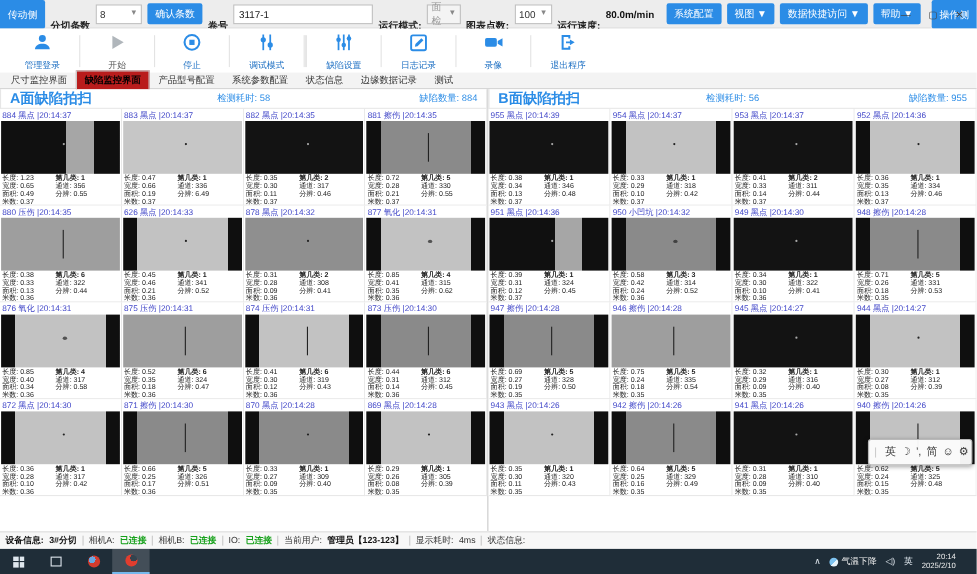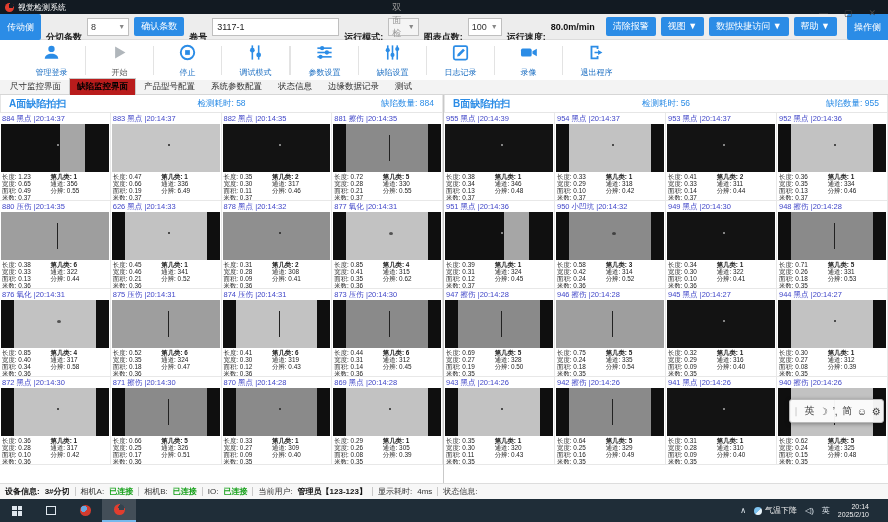--- a/index.html
+++ b/index.html
@@ -20,21 +20,21 @@
 .btn-side { border-radius:0 2px 2px 0; height:26px; line-height:26px; }
 .tb-label { font-weight:bold; color:#222; white-space:nowrap;margin-top:21px; }
 .tb-select { height:18px; background:#fff; border:1px solid #bfbfbf; display:flex; align-items:center; justify-content:space-between; padding:0 3px; color:#333; }
 .tb-select .caret { color:#888; font-size:7px; margin-left:4px; }
 .tb-input { height:18px; border:1px solid #bfbfbf; background:#fff; font-size:9px; padding:0 4px; width:152px; font-family:inherit; color:#222; }
 .tb-select.disabled { background:#f4f4f4; color:#999; }
 .speed-value { font-weight:bold; color:#111; }
 .tb-spacer { flex:1; }
 
 
-.toolbar2 { height:40px; background:#fff; display:flex; align-items:stretch; padding:1px 18px 0; flex:0 0 auto; }
+.toolbar2 { height:40px; background:#fff; display:flex; align-items:stretch; padding:1px 5px 0; flex:0 0 auto; }
 .action { width:67px; display:flex; flex-direction:column; align-items:center; justify-content:center; gap:1px; cursor:default; }
 .action svg { width:19px; height:19px; }
 .action-label { font-size:8px; color:#1b6ec2; white-space:nowrap; }
 .action.gray .action-label { color:#555; }
 .a-sep { width:1px; background:#e3e3e3; margin:5px 0; }
 
 
 .tabs { height:15px; background:#f3f3f3; display:flex; align-items:flex-end; border-bottom:1px solid #d6d6d6; padding-left:2px; flex:0 0 auto; font-size:8.5px; }
 .tab { padding:2px 7px 1px; color:#333; border:1px solid transparent; border-bottom:none; white-space:nowrap; }
 .tab.active { background:#b91c1c; border-color:#c9c9c9; font-weight:bold; color:#000; margin-bottom:-1px; padding-bottom:2px; }
@@ -42,21 +42,21 @@
 
 .subtabs { height:15px; background:#fff; display:flex; align-items:center; gap:3px; padding-left:10px; border-bottom:1px solid #e4e4e4; flex:0 0 auto; font-size:8.5px; }
 .subtab { padding:1px 12px; color:#444; border:1px solid transparent; }
 .subtab.active { border-color:#c6c6c6; background:#fdfdfd; color:#000; font-weight:bold; }
 
 
 .panels { flex:1 1 auto; display:flex; overflow:hidden; }
 .panel { width:444px; display:flex; flex-direction:column; border-right:1px solid #c9c9c9; overflow:hidden; }
 .panel:last-child { border-right:none; }
 .panel-header { height:18px; flex:0 0 auto; display:flex; align-items:center; padding:0 8px; border:1px solid #e6e6e6; border-top:none; }
-.panel-title { color:#2b8ce6; font-weight:bold; font-size:10px; flex:1; }
+.panel-title { color:#2b8ce6; font-weight:bold; font-size:13px; flex:1; }
 .panel-time, .panel-count { color:#2b8ce6; font-size:8.5px; flex:1; }
 .panel-time { text-align:center; }
 .panel-count { text-align:right; }
 .grid { flex:1; display:grid; grid-template-columns:repeat(4,1fr); grid-auto-rows:88px; }
 .cell { border-right:1px solid #e8e8e8; border-bottom:1px solid #e8e8e8; overflow:hidden; background:#fff; }
 .cell-head { height:11px; font-size:7.5px; color:#4046c8; padding:1px 2px 0; white-space:nowrap; overflow:hidden; }
 .cell-img { height:48px; margin:0 1px; position:relative; }
 .v-dark { background:#131313; }
 .v-light { background:#c6c6c6; }
 .v-mid { background:#8f8f8f; }
@@ -101,24 +101,20 @@
 .weather-icon { width:8px; height:8px; border-radius:50%; background:linear-gradient(135deg,#7ec3f0 55%, #e8f4fb 55%); }
 .tray-glyph { font-size:8px; color:#dfe7ee; }
 .clock { text-align:right; font-size:7px; line-height:8px; }
 .show-desktop { width:3px; height:100%; border-left:1px solid rgba(255,255,255,.3); }
 </style>
 </head>
 <body>
 
 <div class="app">
 
-  <div class="titlebar">
-    <span class="title-logo"></span>
-    <span class="title-text">视觉检测系统</span>
-  </div>
   <div class="winbtns">
     <span class="winbtn">—</span>
     <span class="winbtn">▢</span>
     <span class="winbtn">✕</span>
   </div>
 
   <div class="toolbar1">
     <button class="btn-blue btn-side">传动侧</button>
     <span class="tb-label">分切条数</span>
     <div class="tb-select" style="width:96px">
@@ -133,21 +129,21 @@
       <span>双面检测</span>
         <span class="caret">▼</span>
     </div>
     <span class="tb-label">图表点数:</span>
     <div class="tb-select" style="width:44px">
       <span>100</span>
         <span class="caret">▼</span>
     </div>
     <span class="tb-label">运行速度:</span>
     <span class="speed-value">80.0m/min</span>
-    <button class="btn-blue" style="margin-left:6px">清除报警</button>
+    <button class="btn-blue" style="margin-left:6px">系统配置</button>
     <button class="btn-blue">视图 ▼</button>
     <button class="btn-blue">数据快捷访问 ▼</button>
     <button class="btn-blue">帮助 ▼</button>
     <span class="tb-spacer"></span>
     <button class="btn-blue btn-side" style="border-radius:2px 0 0 2px">操作侧</button>
   </div>
 
   <div class="toolbar2" id="actions">
       <div class="action">
       <span class="a-icon"><svg viewBox="0 0 24 24" fill="#2b8ce6" stroke="none" style="width: 19px; height: 19px;">
@@ -176,31 +172,20 @@
       <span class="a-icon"><svg viewBox="0 0 24 24" fill="#2b8ce6" stroke="none" style="width: 19px; height: 19px;">
             <rect x="7" y="3" width="2" height="18"></rect>
             <circle cx="8" cy="9" r="3"></circle>
             <rect x="15" y="3" width="2" height="18"></rect>
             <circle cx="16" cy="15" r="3"></circle>
           </svg></span>
       <span class="action-label">调试模式</span>
     </div>
       <div class="a-sep"></div>
       <div class="a-sep"></div>
-      <div class="action">
-      <span class="a-icon"><svg viewBox="0 0 24 24" fill="#2b8ce6" stroke="none" style="width: 19px; height: 19px;">
-            <rect x="3" y="5.5" width="18" height="2"></rect>
-            <circle cx="9" cy="6.5" r="2.7"></circle>
-            <rect x="3" y="11" width="18" height="2"></rect>
-            <circle cx="15" cy="12" r="2.7"></circle>
-            <rect x="3" y="16.5" width="18" height="2"></rect>
-            <circle cx="7" cy="17.5" r="2.7"></circle>
-          </svg></span>
-      <span class="action-label">参数设置</span>
-    </div>
       <div class="a-sep"></div>
       <div class="action">
       <span class="a-icon"><svg viewBox="0 0 24 24" fill="#2b8ce6" stroke="none" style="width: 19px; height: 19px;">
             <rect x="5" y="3" width="2" height="18"></rect>
             <circle cx="6" cy="9" r="2.6"></circle>
             <rect x="11" y="3" width="2" height="18"></rect>
             <circle cx="12" cy="15" r="2.6"></circle>
             <rect x="17" y="3" width="2" height="18"></rect>
             <circle cx="18" cy="7.5" r="2.6"></circle>
           </svg></span>

